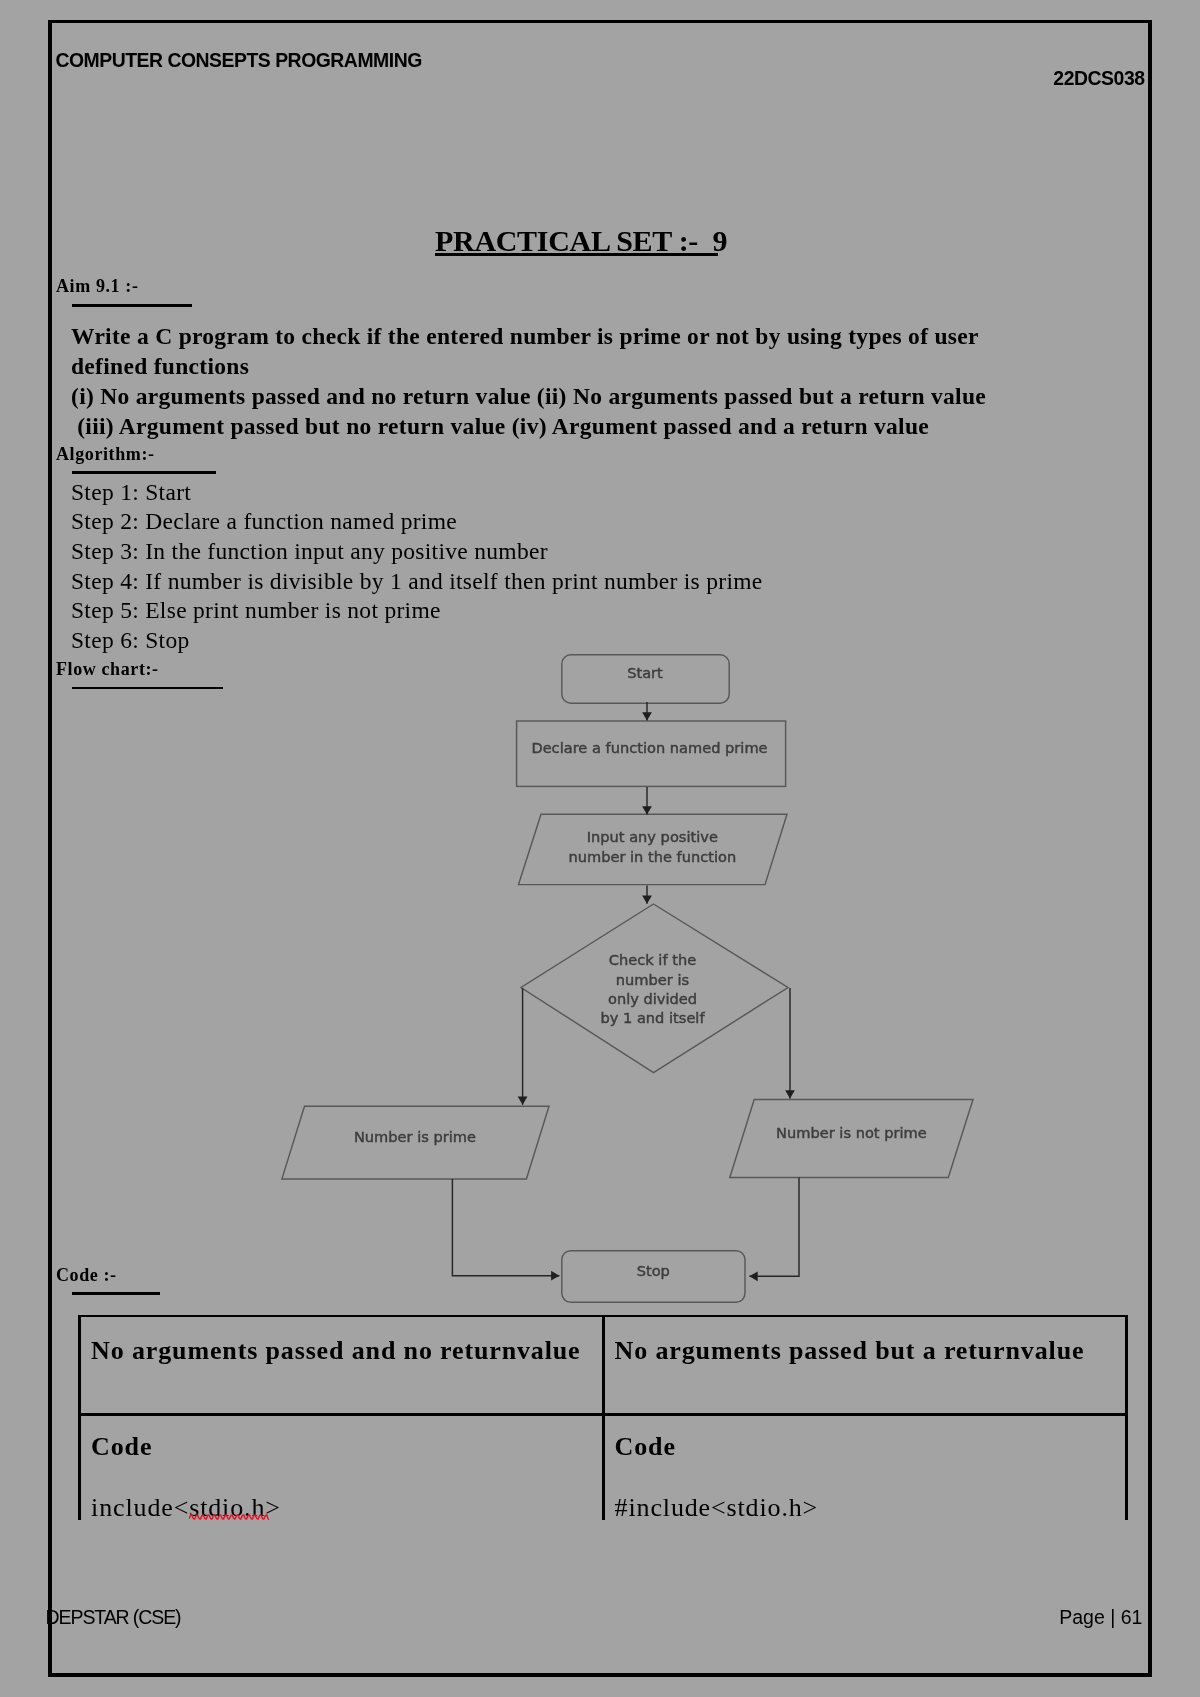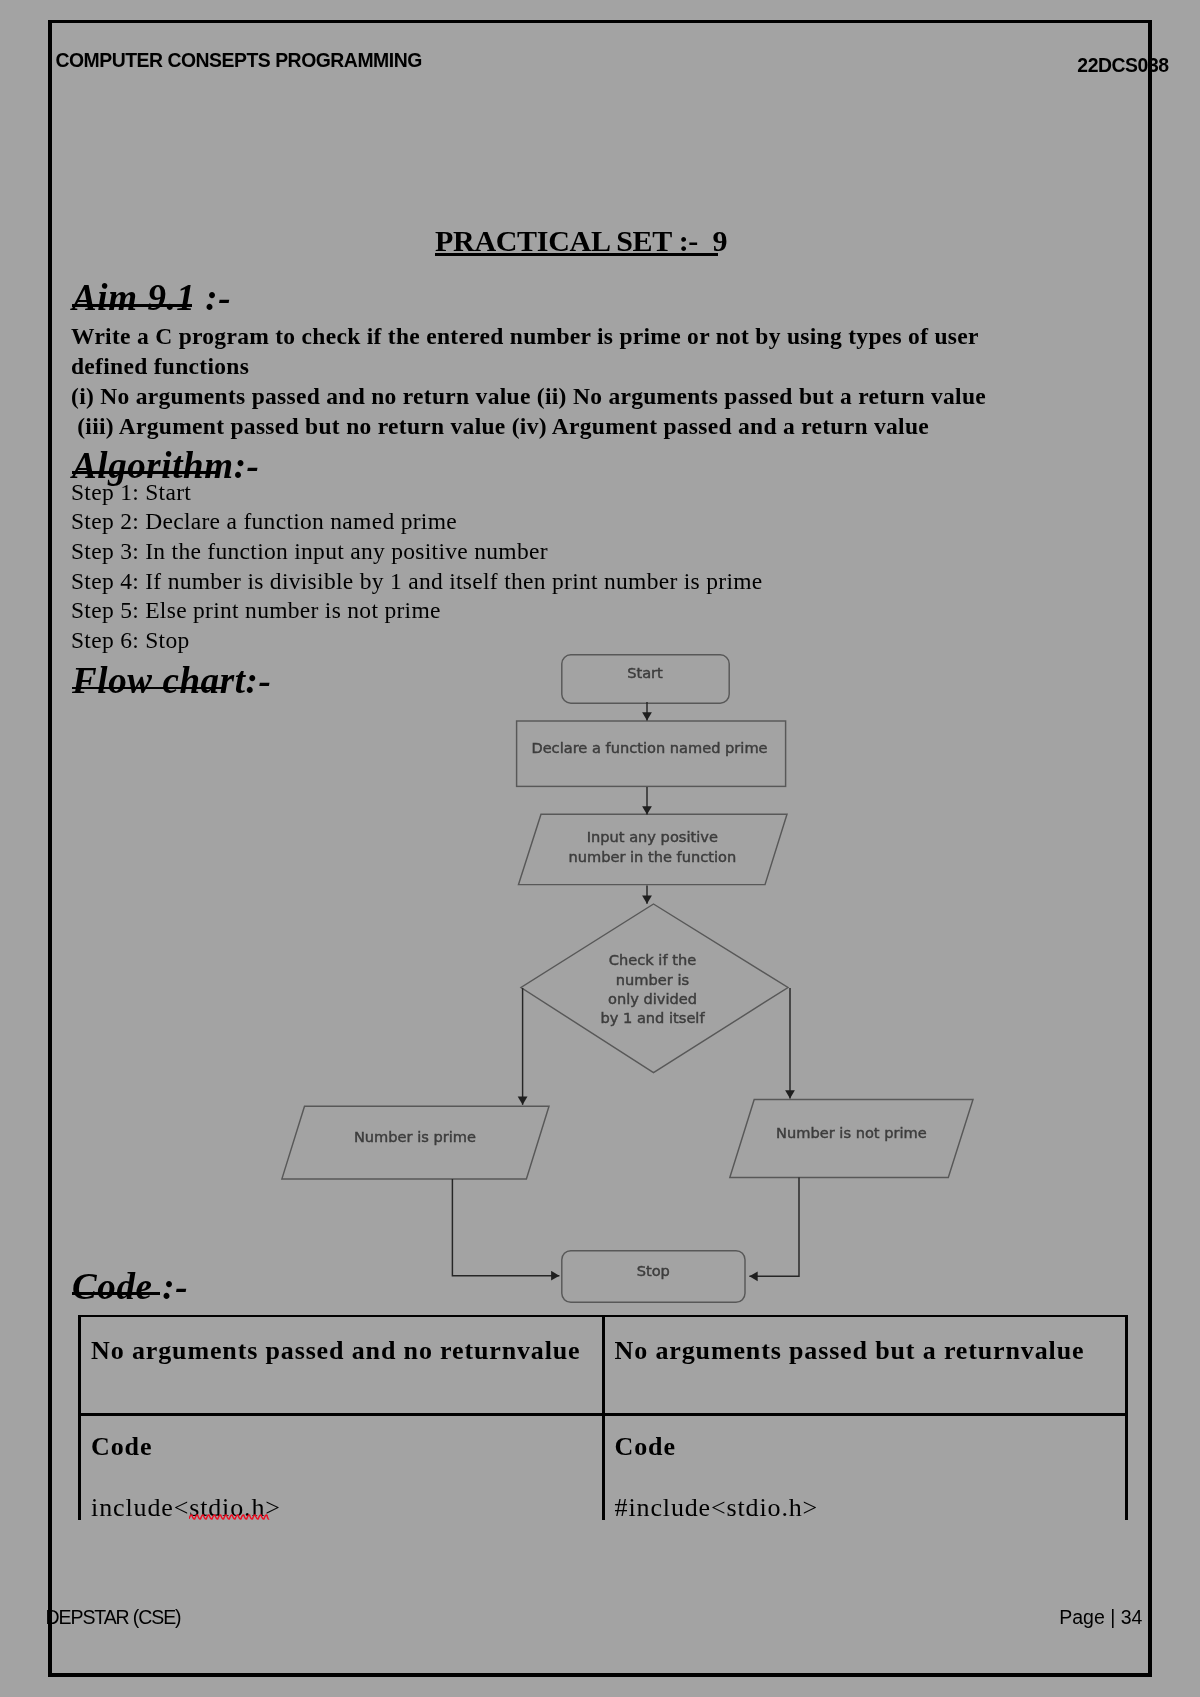--- a/index.html
+++ b/index.html
@@ -3,29 +3,29 @@
 <meta charset="utf-8">
 <style>
   html,body{margin:0;padding:0;}
   body{width:1200px;height:1697px;background:#ffffff;font-family:"Liberation Serif",serif;-webkit-font-smoothing:antialiased;}
   #page{position:relative;width:1200px;height:1697px;overflow:hidden;background:#a3a3a3;}
   #frame{position:absolute;left:48px;top:20px;width:1104px;height:1657px;}
   #frame div{position:absolute;background:#000;}
 
   .hdr{position:absolute;font-family:"Liberation Sans",sans-serif;font-weight:bold;font-size:19.4px;color:#000;letter-spacing:-0.48px;white-space:nowrap;}
   #hdr-left{left:55.4px;top:48.5px;}
-  #hdr-right{left:1053.3px;top:54px;letter-spacing:-0.45px;margin-left:24px;}
+  #hdr-right{left:1053.3px;top:67px;letter-spacing:-0.45px;}
 
   .ftr{position:absolute;font-family:Liberation Sans, sans-serif;font-weight:normal;font-size:19.5px;color:#000;white-space:nowrap;letter-spacing:-1.1px;}
   #ftr-left{left:45.6px;top:1605.5px;}
   #ftr-right{left:1059.2px;top:1605.5px;letter-spacing:0px;}
 
   #title{position:absolute;left:435px;top:224px;font-size:30px;font-weight:bold;white-space:pre;letter-spacing:-0.3px;}
 
-  .sec-head{position:absolute;font-size:37px;font-weight:bold;white-space:pre;left:72px;letter-spacing:0.6px;font-style:italic;}
+  .sec-head{position:absolute;font-size:18px;font-weight:bold;white-space:pre;left:56px;letter-spacing:0.6px;}
   #aim-head{top:276px;}
   .ul{position:absolute;background:#000;height:2.6px;}
   #algo-head{top:444px;}
   #flow-head{top:659px;}
   #code-head{top:1265px;}
 
   #aim-body{position:absolute;left:71px;top:321px;width:960px;font-size:23.5px;font-weight:bold;line-height:30px;letter-spacing:0.30px;white-space:pre-wrap;}
   #algo-body{position:absolute;left:71px;top:477.6px;width:980px;font-size:23.5px;font-weight:normal;line-height:29.72px;letter-spacing:0.30px;white-space:pre;}
 
   
@@ -119,14 +119,14 @@
 
     <div class="cell" style="left:13px;top:177.8px;">include&lt;stdio.h&gt;</div>
     <div class="cell" style="left:536.5px;top:177.8px;">#include&lt;stdio.h&gt;</div>
   </div>
 
   <svg id="squiggle" width="82" height="7" viewBox="0 0 82 7">
     <path d="M0,4.9 Q1.44,0.20 2.88,1.10 Q4.33,5.80 5.77,4.90 Q7.21,0.20 8.65,1.10 Q10.10,5.80 11.54,4.90 Q12.98,0.20 14.42,1.10 Q15.87,5.80 17.31,4.90 Q18.75,0.20 20.20,1.10 Q21.64,5.80 23.08,4.90 Q24.52,0.20 25.96,1.10 Q27.41,5.80 28.85,4.90 Q30.29,0.20 31.73,1.10 Q33.18,5.80 34.62,4.90 Q36.06,0.20 37.50,1.10 Q38.95,5.80 40.39,4.90 Q41.83,0.20 43.27,1.10 Q44.72,5.80 46.16,4.90 Q47.60,0.20 49.04,1.10 Q50.49,5.80 51.93,4.90 Q53.37,0.20 54.81,1.10 Q56.26,5.80 57.70,4.90 Q59.14,0.20 60.58,1.10 Q62.03,5.80 63.47,4.90 Q64.91,0.20 66.35,1.10 Q67.80,5.80 69.24,4.90 Q70.68,0.20 72.12,1.10 Q73.57,5.80 75.01,4.90 Q76.45,0.20 77.89,1.10 Q78.95,5.80 80.00,4.90" fill="none" stroke="#ee0d22" stroke-width="1.5"></path>
   </svg>
 
   <div class="ftr" id="ftr-left">DEPSTAR (CSE)</div>
-  <div class="ftr" id="ftr-right">Page | 34</div>
+  <div class="ftr" id="ftr-right">Page | 61</div>
 </div>
 
 </body></html>

